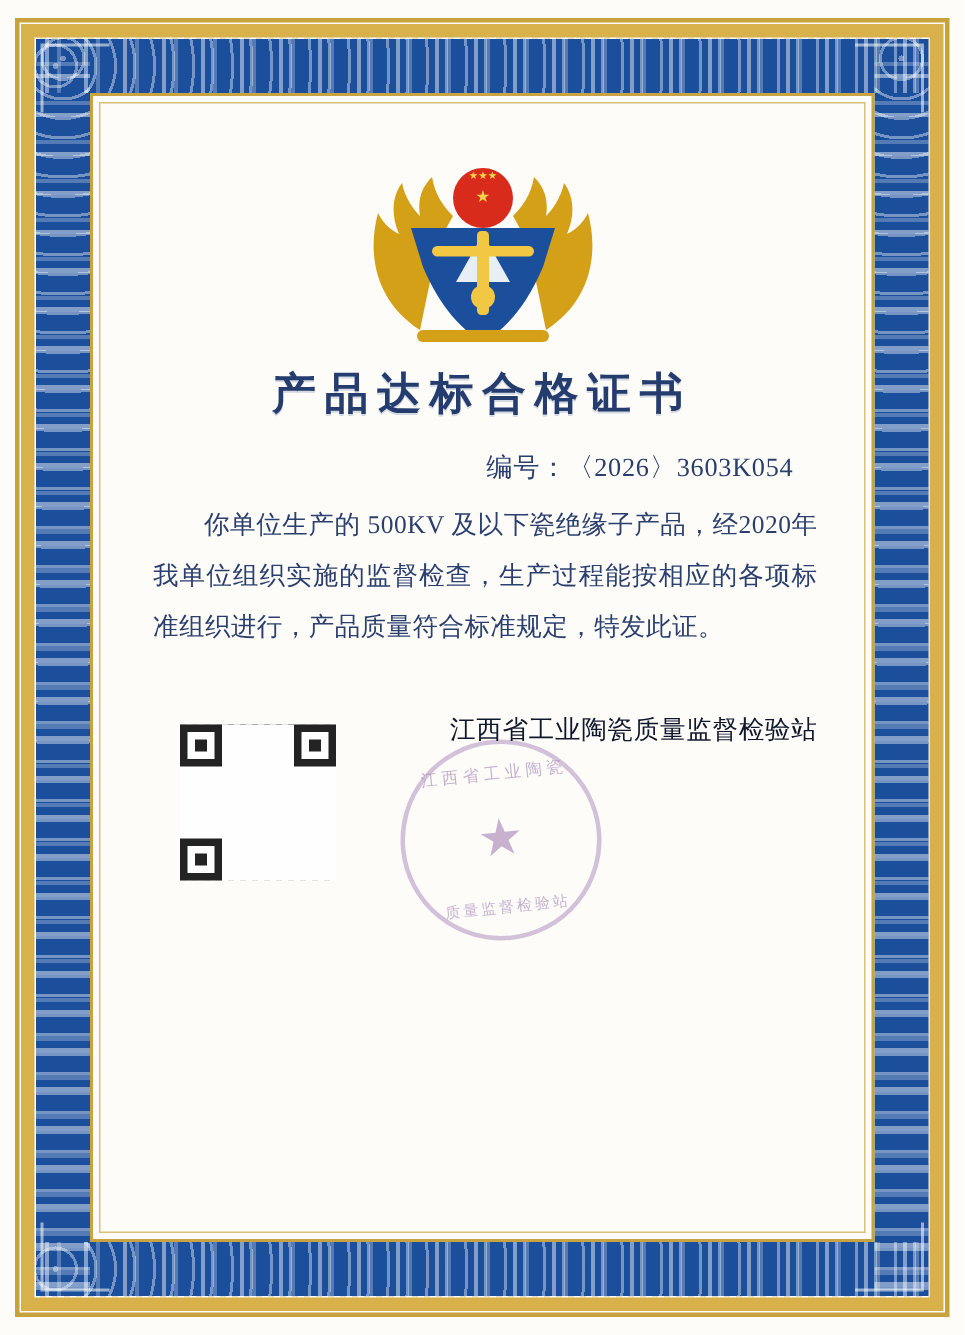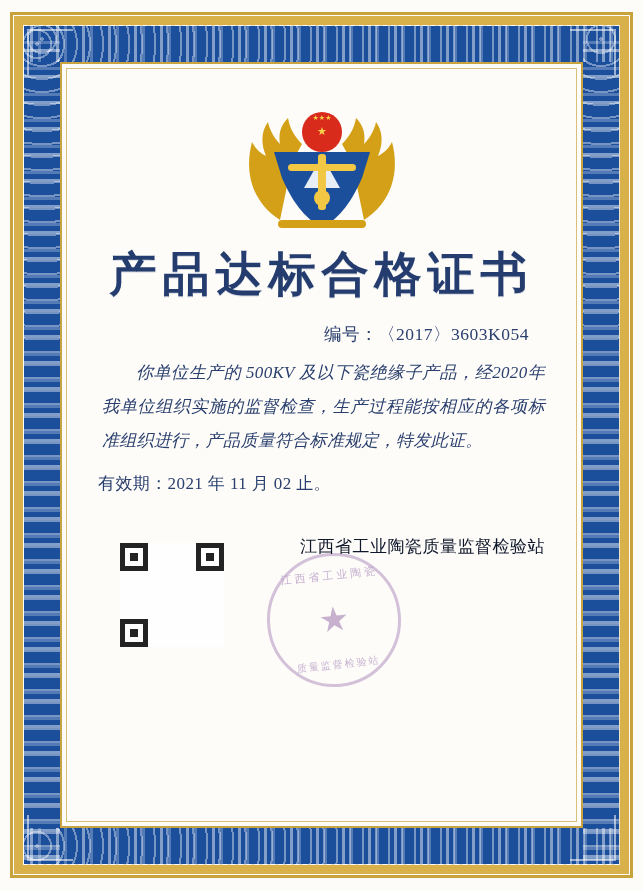--- a/index.html
+++ b/index.html
@@ -134,21 +134,21 @@
   .emblem-wrap {
     display: flex;
     justify-content: center;
     margin-top: 18px;
     margin-bottom: 2px;
   }
 
   
   .title {
     text-align: center;
-    font-size: 47px;
+    font-size: 29px;
     letter-spacing: 6px;
     color: #243d6e;
     font-weight: bold;
     font-family: "Liberation Serif", "DejaVu Serif", serif;
     text-shadow: 0 1px 0 rgba(90,110,160,.25);
     margin-top: 6px;
   }
 
   .serial {
     text-align: right;
@@ -169,21 +169,20 @@
 
   .body-text {
     font-size: 17px;
     color: #2a3f6d;
     line-height: 34px;
     margin-top: 10px;
     text-align: justify;
     text-indent: 34px;
     padding: 0 6px 0 10px;
     letter-spacing: .3px;
-    font-style: italic;
   }
 
   .validity {
     font-size: 17px;
     color: #2a3f6d;
     margin-top: 14px;
     padding-left: 6px;
     letter-spacing: .4px;
   }
 
@@ -316,26 +315,25 @@
         <rect x="96" y="52" width="8" height="56" rx="3" fill="#f2c744"></rect>
         <rect x="66" y="62" width="68" height="7" rx="3.5" fill="#f2c744"></rect>
         <circle cx="100" cy="96" r="8" fill="#f2c744"></circle>
 
         <rect x="56" y="118" width="88" height="8" rx="4" fill="#d4a017"></rect>
       </svg>
     </div>
 
     <div class="title">产品达标合格证书</div>
 
-    <div class="serial">编号：〈2017〉3603K054</div>
+    <div class="serial">编号：〈2026〉3603K054</div>
 
 
     <div class="body-text">你单位生产的 500KV 及以下瓷绝缘子产品，经2020年我单位组织实施的监督检查，生产过程能按相应的各项标准组织进行，产品质量符合标准规定，特发此证。</div>
 
-    <div class="validity">有效期：2021 年 11 月 02 止。</div>
 
     <div class="footer">
 
       <div class="qr">
         <span class="finder tl"></span>
         <span class="finder tr"></span>
         <span class="finder bl"></span>
       </div>
 
       <div class="stamp">

